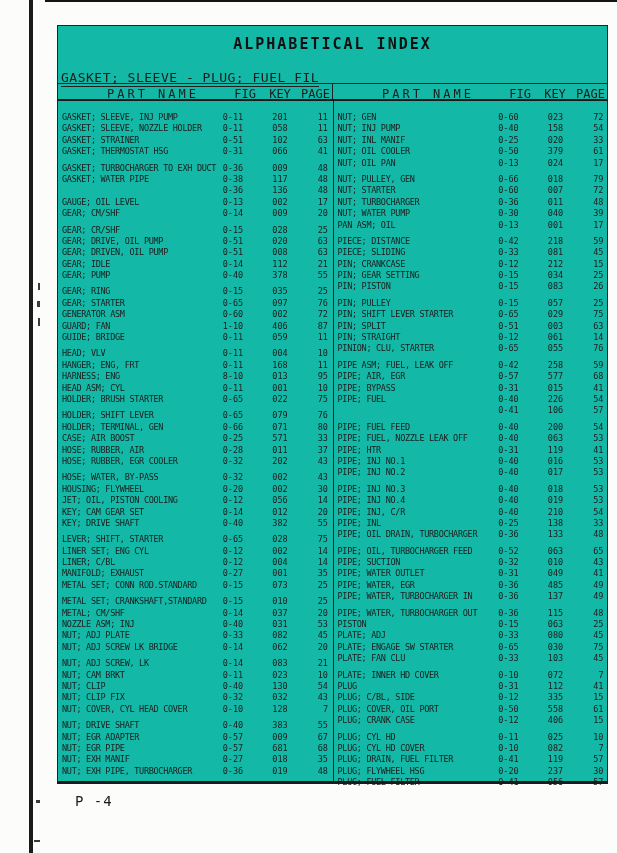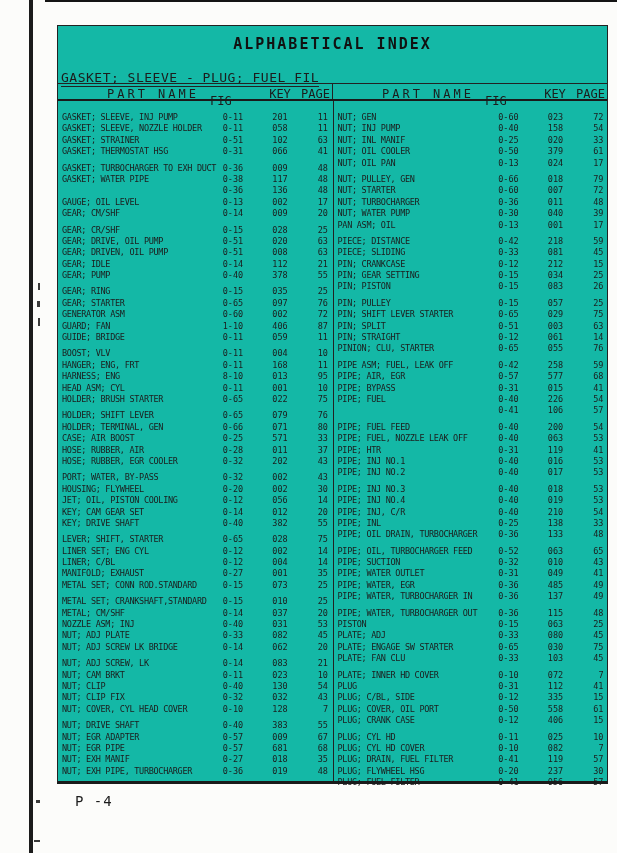--- a/index.html
+++ b/index.html
@@ -24,21 +24,21 @@
     border-bottom:1px solid #222;padding-bottom:1px;white-space:nowrap;
   }
   .thead{
     position:absolute;left:0;right:0;top:57px;height:15px;
     border-top:1px solid #222;border-bottom:2.5px solid #1a1a1a;
     display:flex;
   }
   .thead .half{position:relative;width:50%;font-size:12px;}
   .thead .half.right{border-left:1px solid #222;}
   .h-name{position:absolute;left:20px;width:150px;text-align:center;letter-spacing:3px;top:3px;}
-  .h-fig{position:absolute;left:152px;width:46px;text-align:left;top:10px;}
+  .h-fig{position:absolute;left:152px;width:46px;text-align:right;top:3px;}
   .h-key{position:absolute;left:202px;width:40px;text-align:center;top:3px;}
   .h-page{position:absolute;left:240px;width:32px;text-align:right;top:3px;}
   .tbody{
     position:absolute;left:0;right:0;top:75px;bottom:0;
     display:flex;
   }
   .col{position:relative;width:50%;padding-top:11px;box-sizing:border-box;}
   .col.right{border-left:1px solid #222;}
   .group{margin-bottom:5px;}
   .row{position:relative;height:11.4px;line-height:11.4px;font-size:8.5px;white-space:nowrap;}
@@ -197,21 +197,21 @@
           </div>
           <div class="row">
             <span class="c-name">GUIDE; BRIDGE</span>
             <span class="c-fig">0-11</span>
             <span class="c-key">059</span>
             <span class="c-page">11</span>
           </div>
         </div>
         <div class="group">
           <div class="row">
-            <span class="c-name">BOOST; VLV</span>
+            <span class="c-name">HEAD; VLV</span>
             <span class="c-fig">0-11</span>
             <span class="c-key">004</span>
             <span class="c-page">10</span>
           </div>
           <div class="row">
             <span class="c-name">HANGER; ENG, FRT</span>
             <span class="c-fig">0-11</span>
             <span class="c-key">168</span>
             <span class="c-page">11</span>
           </div>
@@ -261,21 +261,21 @@
           </div>
           <div class="row">
             <span class="c-name">HOSE; RUBBER, EGR COOLER</span>
             <span class="c-fig">0-32</span>
             <span class="c-key">202</span>
             <span class="c-page">43</span>
           </div>
         </div>
         <div class="group">
           <div class="row">
-            <span class="c-name">PORT; WATER, BY-PASS</span>
+            <span class="c-name">HOSE; WATER, BY-PASS</span>
             <span class="c-fig">0-32</span>
             <span class="c-key">002</span>
             <span class="c-page">43</span>
           </div>
           <div class="row">
             <span class="c-name">HOUSING; FLYWHEEL</span>
             <span class="c-fig">0-20</span>
             <span class="c-key">002</span>
             <span class="c-page">30</span>
           </div>

